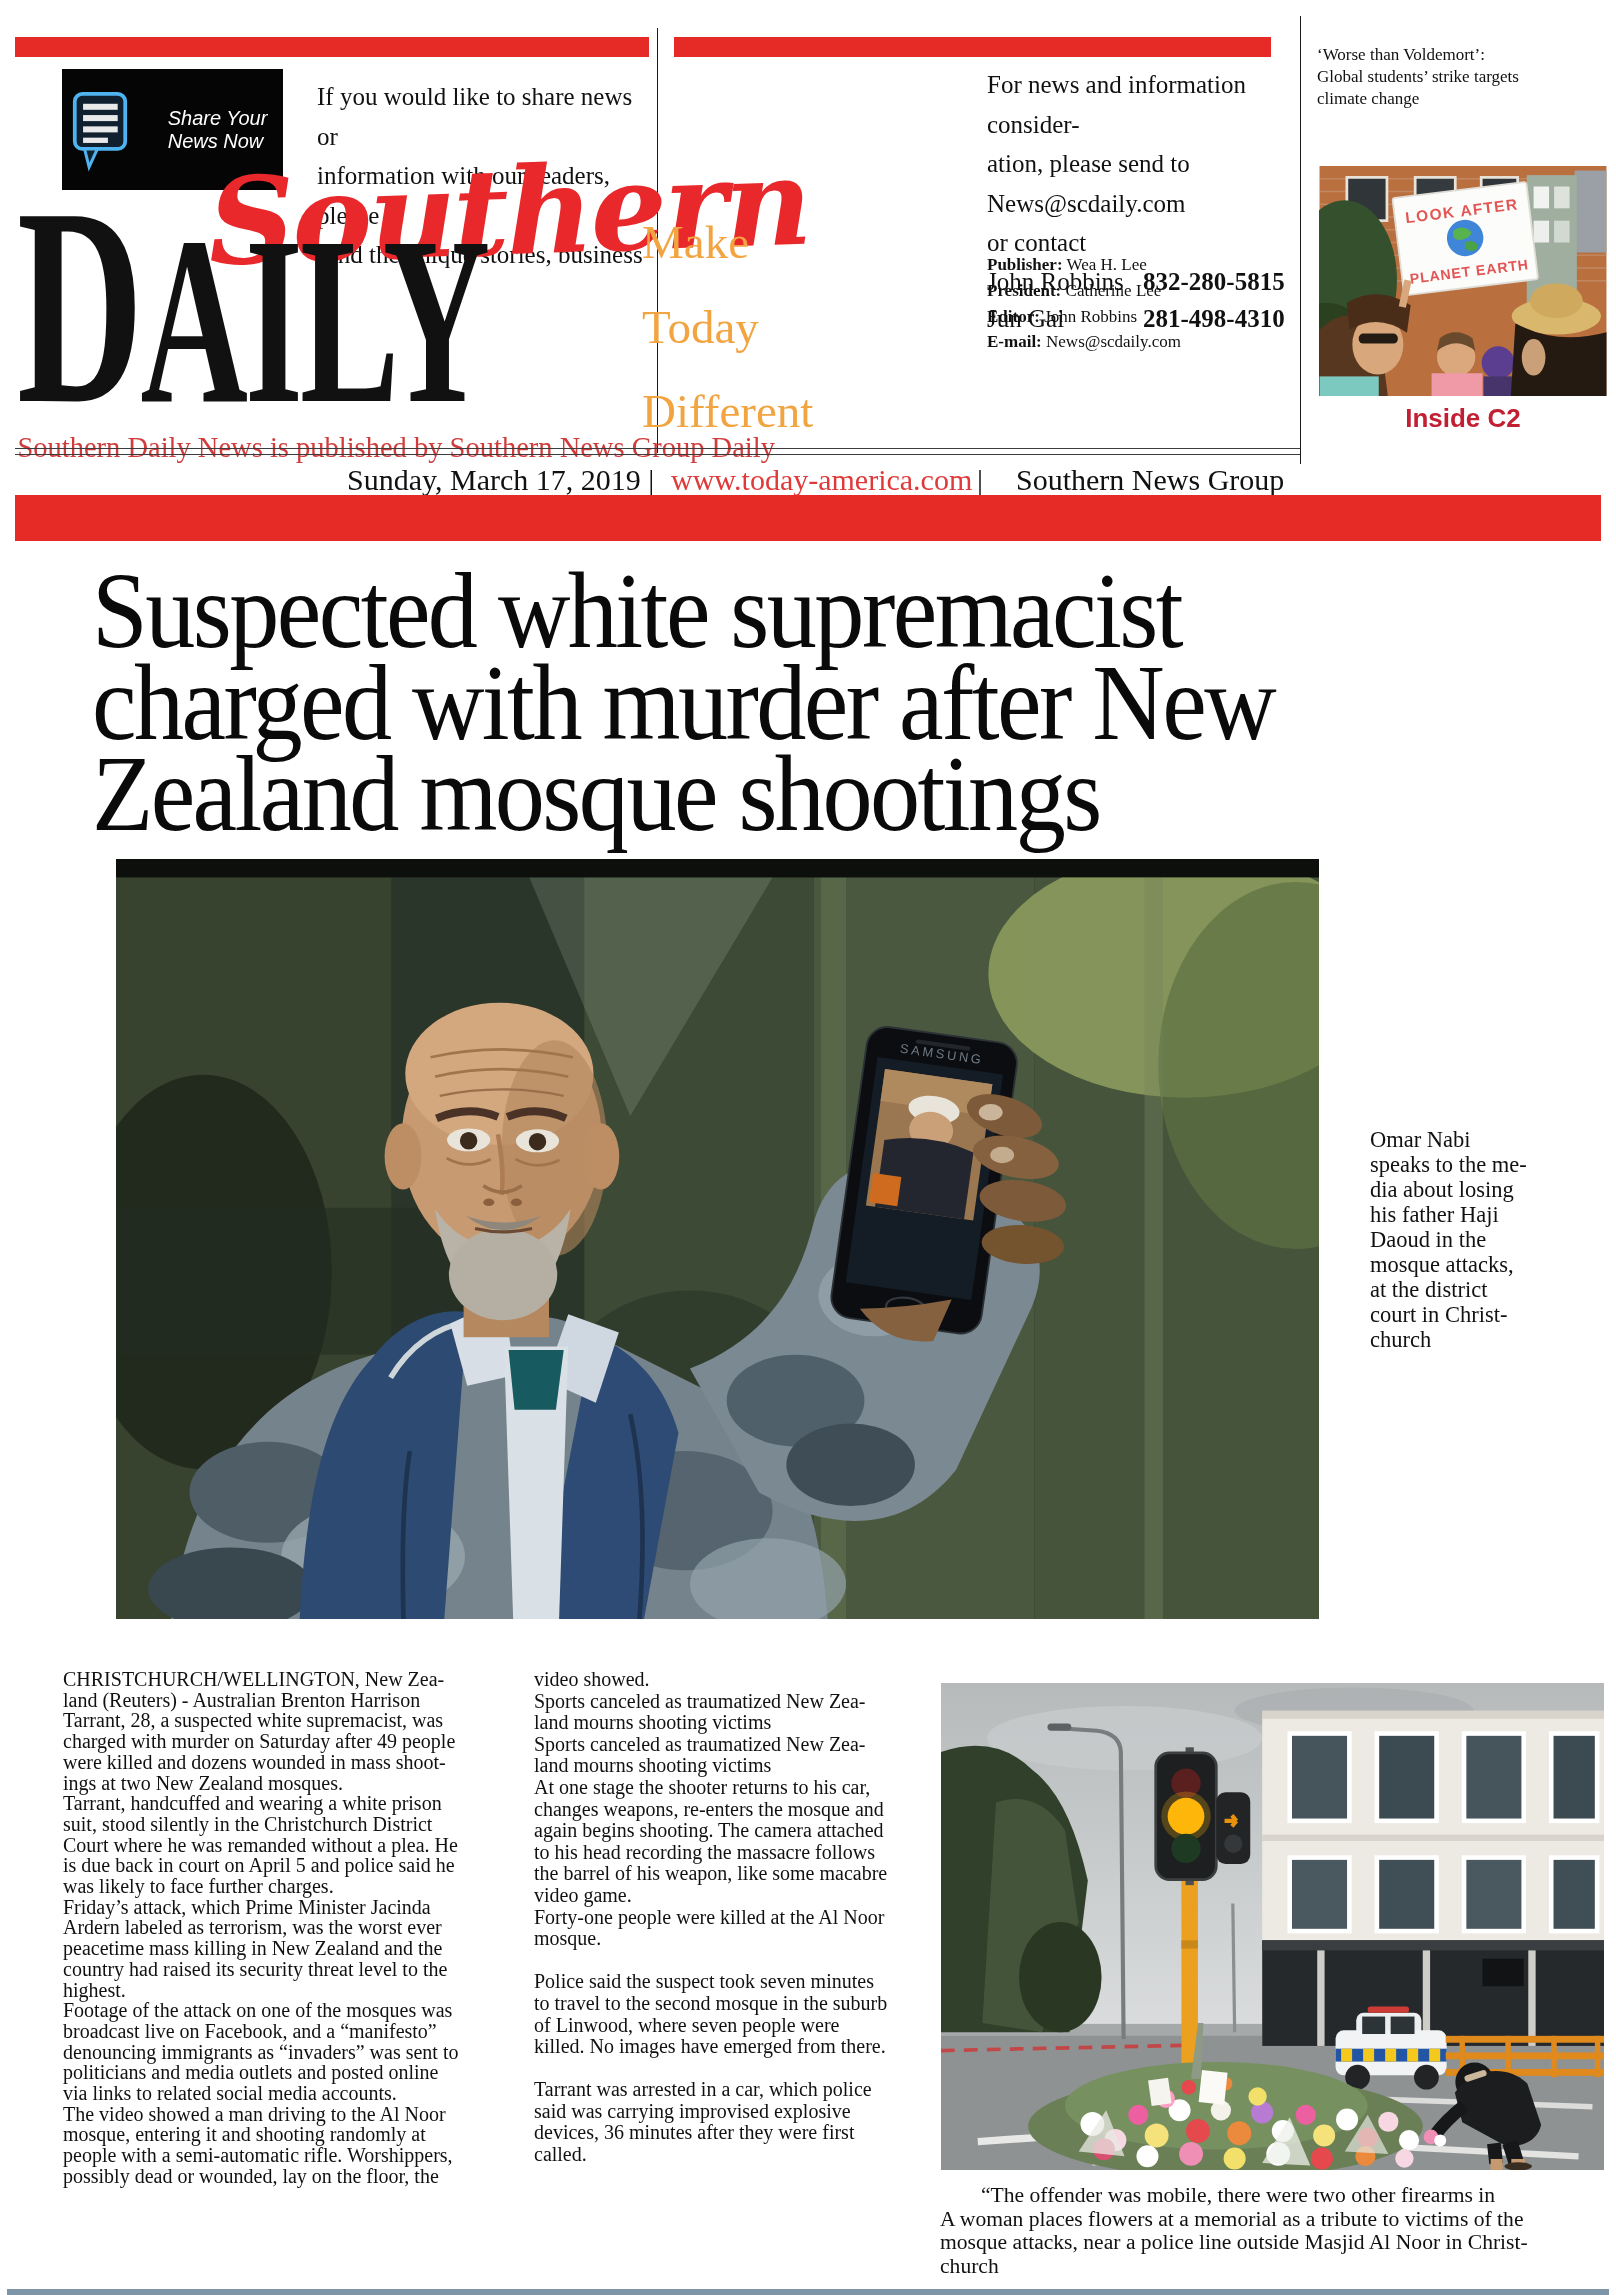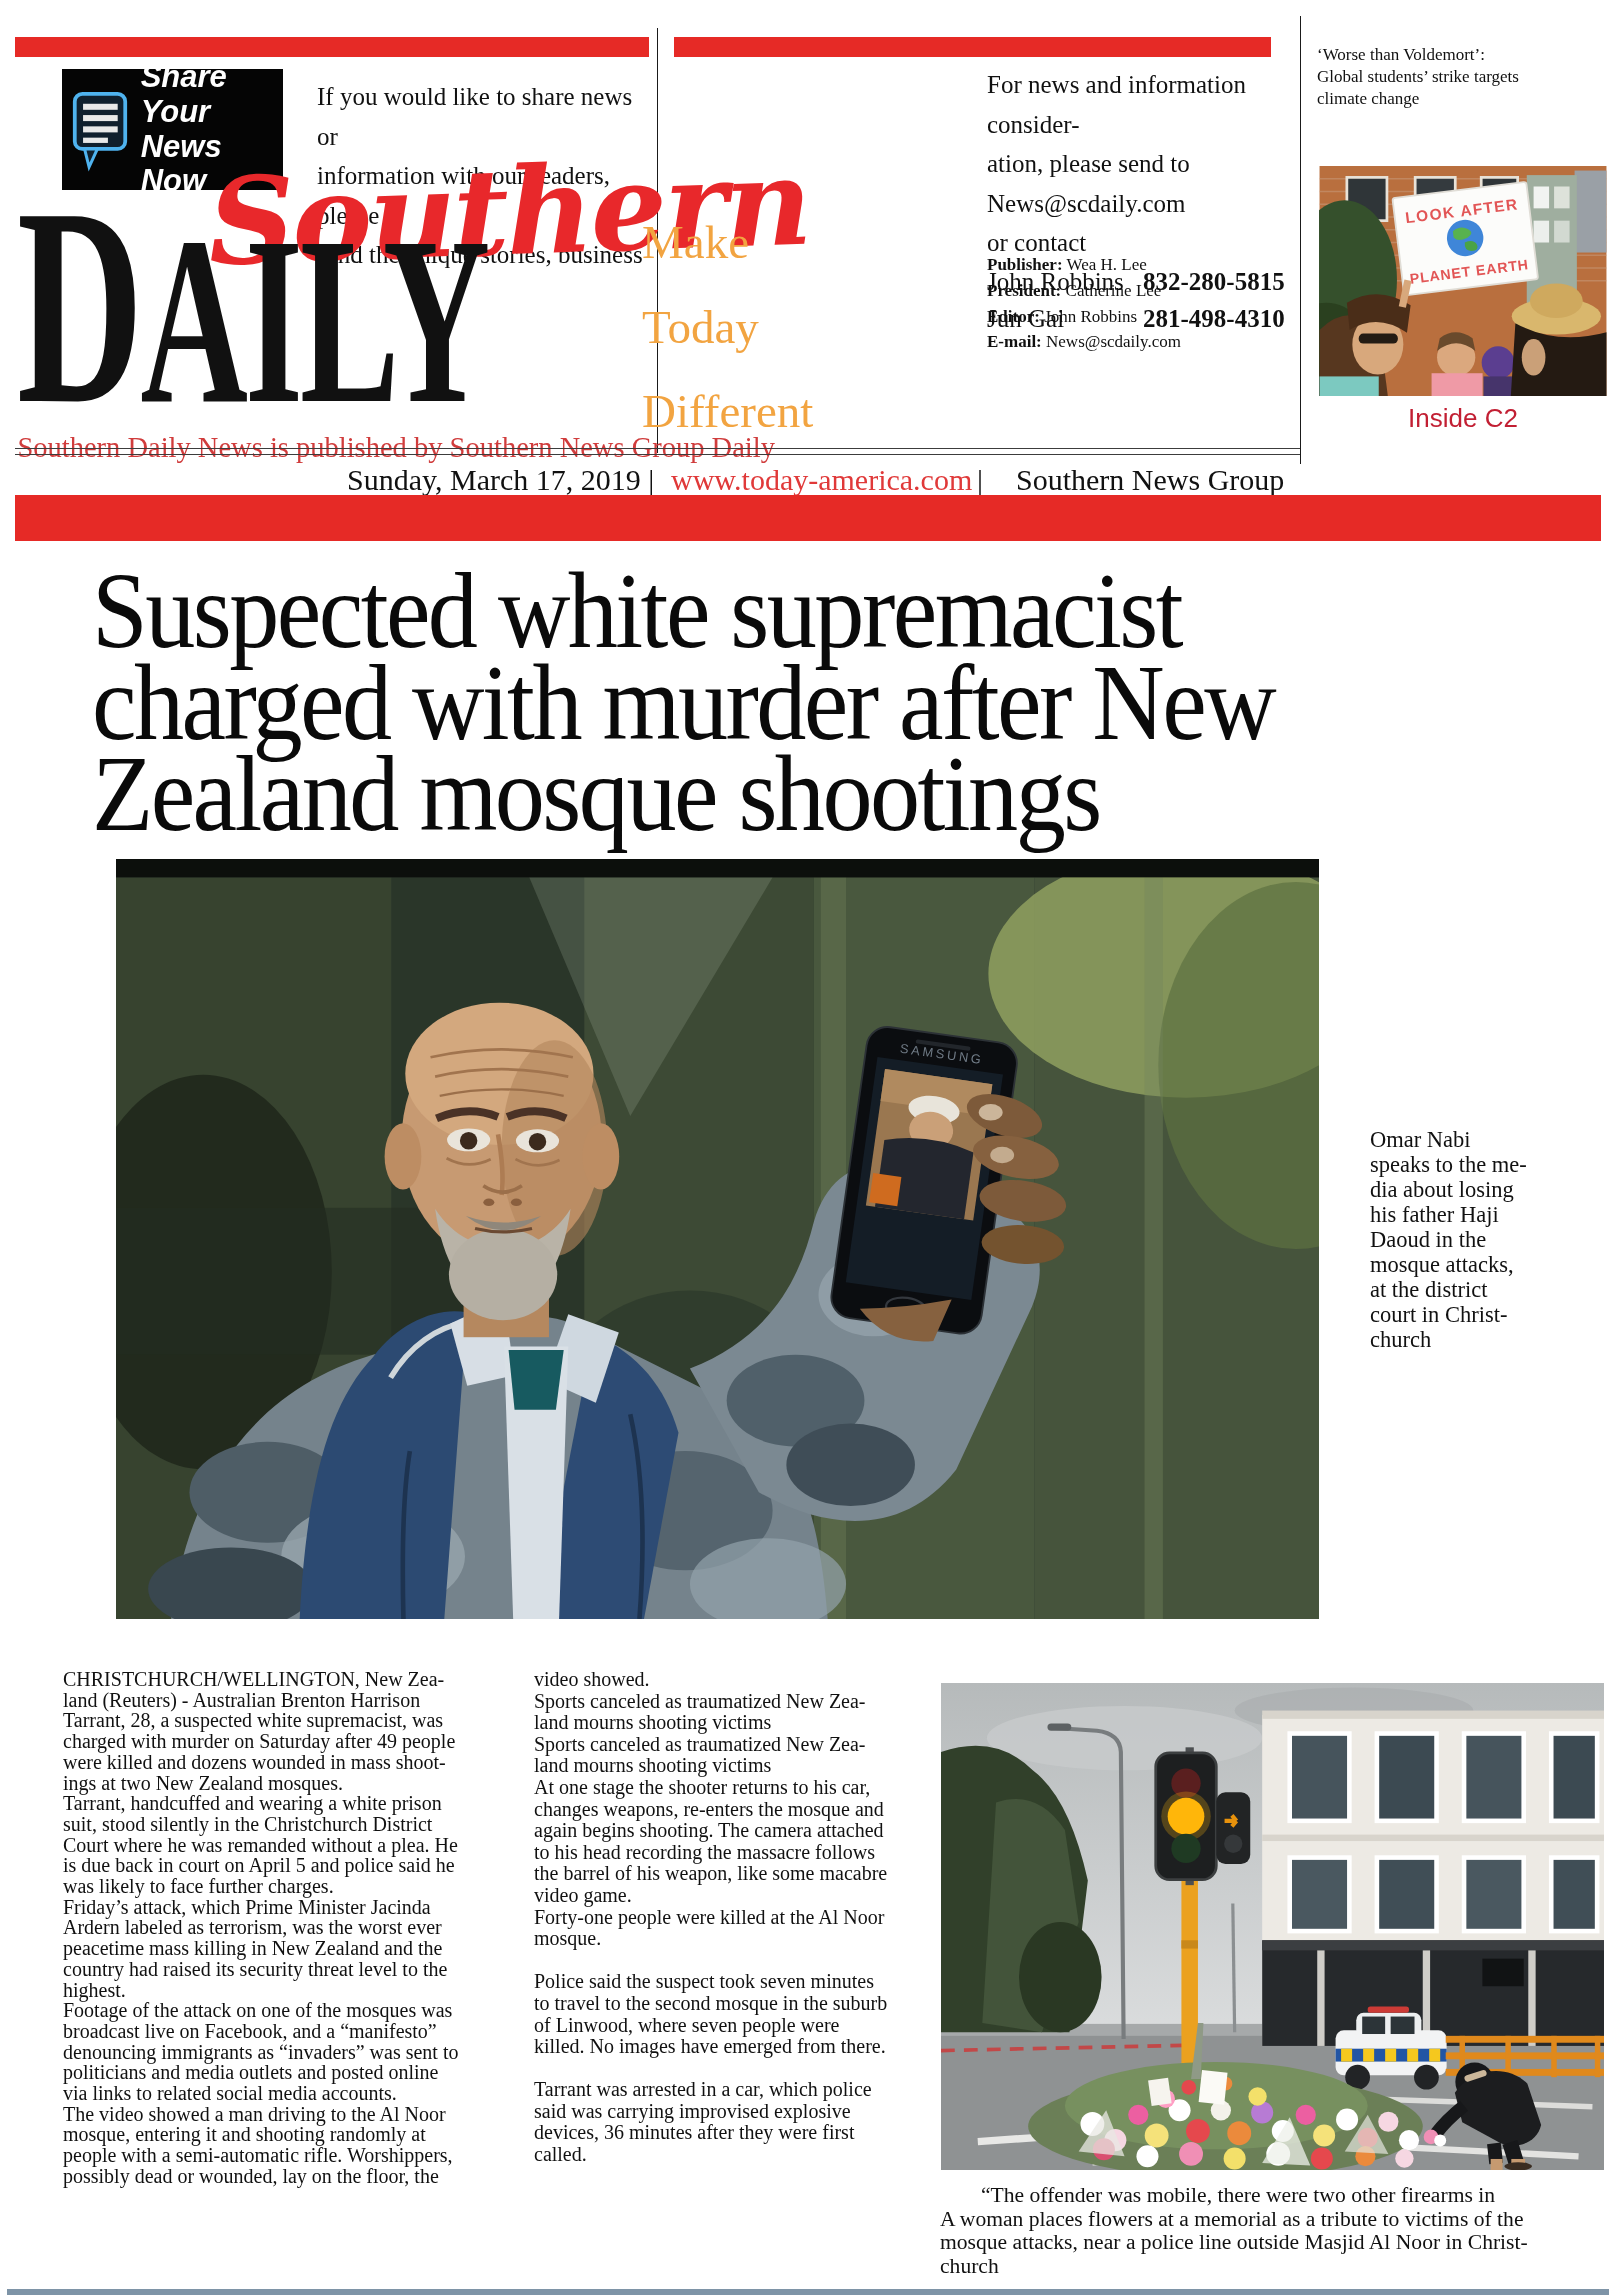--- a/index.html
+++ b/index.html
@@ -5,29 +5,29 @@
   html,body{margin:0;padding:0;background:#fff;}
   .page{position:relative;width:1616px;height:3007px;background:#fff;overflow:hidden;
         font-family:"Liberation Serif","DejaVu Serif",serif;color:#111;}
   .abs{position:absolute;}
   .ml{white-space:pre-line;}
 
   
   .redbar{background:#e62a26;height:20px;top:37px;}
   .vrule{width:1.4px;background:#1a1a1a;}
   .share-logo{left:62px;top:69px;width:221px;height:121px;background:#050505;display:flex;align-items:center;gap:8.3px;padding-left:6.4px;box-sizing:border-box;}
-  .share-text{color:#fff;font-style:italic;font-weight:bold;font-size:31px;line-height:1.12;font-family:"Liberation Sans","DejaVu Sans",sans-serif;}
+  .share-text{color:#fff;font-style:italic;font-weight:normal;font-size:20px;line-height:1.12;font-family:"Liberation Sans","DejaVu Sans",sans-serif;margin-left:27px;}
   .smallnote{font-size:25px;line-height:1.58;}
   .contact-row{display:flex;font-size:25px;line-height:1.5;}
   .contact-name{width:156px;}
   .contact-phone{font-weight:bold;}
   .publine{font-size:17px;line-height:1.52;}
   .publabel{font-weight:bold;}
   .teaser-headline{font-size:17px;line-height:1.30;}
-  .inside-ref{font-family:"Liberation Sans","DejaVu Sans",sans-serif;font-weight:normal;color:#c21f33;font-size:26px;}
+  .inside-ref{font-family:"Liberation Sans","DejaVu Sans",sans-serif;font-weight:bold;color:#c21f33;font-size:26px;}
 
   
   .southern-script{left:208px;top:141px;color:#e8282b;font-style:italic;font-weight:bold;
      font-size:120px;font-family:"DejaVu Serif","Liberation Serif",serif;transform:rotate(-2deg);letter-spacing:-2.8px;}
   .daily{left:17.4px;top:187px;font-weight:bold;line-height:.85;letter-spacing:-4.6px;
      transform:scaleX(.62);transform-origin:left top;white-space:nowrap;}
   .daily .d1{font-size:282px;}
   .daily .drest{font-size:240px;}
   .motto{left:642px;top:200px;width:211px;color:#f2a441;font-size:47px;line-height:1.8;}
   .mast-tagline{left:17.4px;top:432px;color:#d03c3c;font-size:28.5px;}

